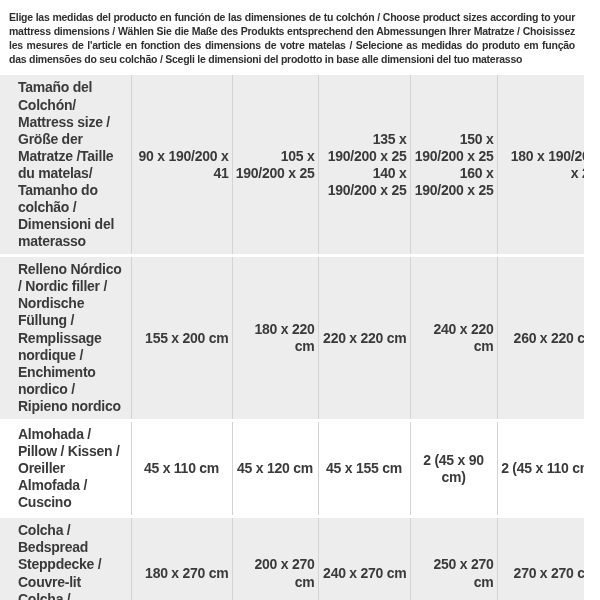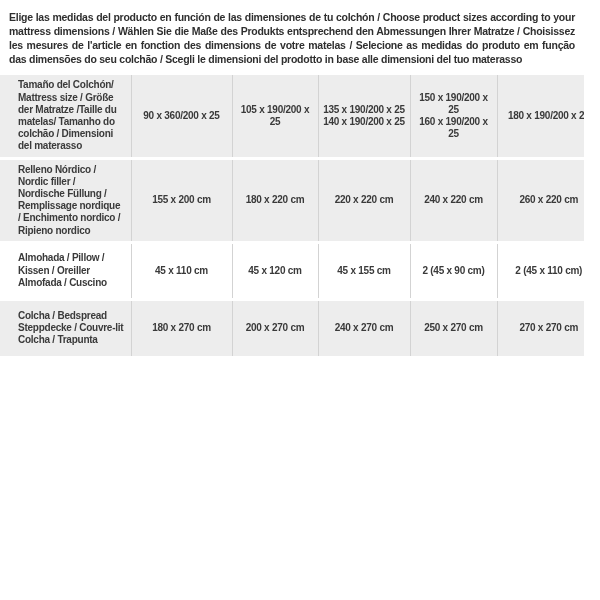--- a/index.html
+++ b/index.html
@@ -25,21 +25,21 @@
     margin: 0;
     padding: 11px 9px 6px 9px;
     color: #2f2f2f;
   }
   table.size-table {
     width: 600px;
     border-collapse: collapse;
     table-layout: fixed;
   }
   table.size-table td {
-    font-size: 10px;
+    font-size: 14px;
     font-weight: bold;
     letter-spacing: -0.25px;
     line-height: 1.22;
     vertical-align: middle;
     text-align: center;
     white-space: pre-line;
     color: #3a3a3a;
     border-right: 1px solid var(--divider, #d3d3d3);
     padding: 4px 3px;
   }
@@ -49,20 +49,21 @@
   table.size-table td.label {
     text-align: left;
     padding-left: 18px;
     padding-right: 6px;
     white-space: normal;
   }
   tr.shaded td {
     background: var(--row-shade, #ededed);
     border-top: 3px solid #ffffff;
     border-bottom: 3px solid #ffffff;
+    text-align: right;
   }
   
   tr.r0 td { height: 58px; }
   tr.r1 td { height: 52px; }
   tr.r2 td { height: 53px; }
   tr.r3 td { height: 54px; }
   tr.r4 td { height: 54px; }
   tr.r5 td { height: 46px; margin-top: 35px; }
   tr.r6 td { height: 47px; }
 </style>
@@ -78,21 +79,21 @@
       <col style="width:131px">
       <col style="width:101px">
       <col style="width:86px">
       <col style="width:92px">
       <col style="width:87px">
       <col style="width:103px">
     </colgroup>
     <tbody>
       <tr class="r0 shaded">
         <td class="label">Tamaño del Colchón/ Mattress size / Größe der Matratze /Taille du matelas/ Tamanho do colchão / Dimensioni del materasso</td>
-        <td>90 x 360/200 x 25</td>
+        <td>90 x 190/200 x 41</td>
         <td>105 x 190/200 x 25</td>
         <td>135 x 190/200 x 25
 140 x 190/200 x 25</td>
         <td>150 x 190/200 x 25
 160 x 190/200 x 25</td>
         <td>180 x 190/200 x 25</td>
       </tr>
       <tr class="r4 shaded">
         <td class="label">Relleno Nórdico / Nordic filler / Nordische Füllung / Remplissage nordique / Enchimento nordico / Ripieno nordico</td>
         <td>155 x 200 cm</td>

